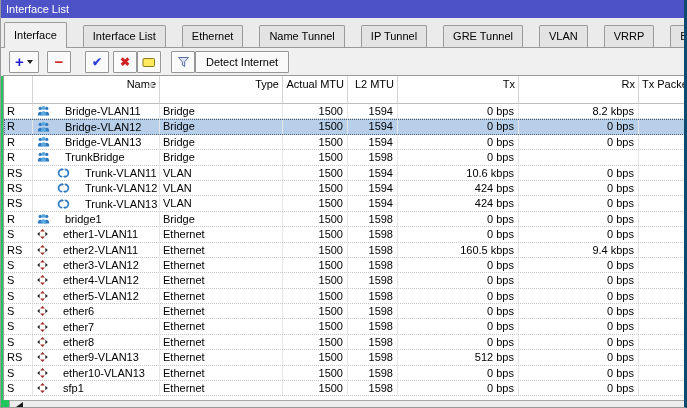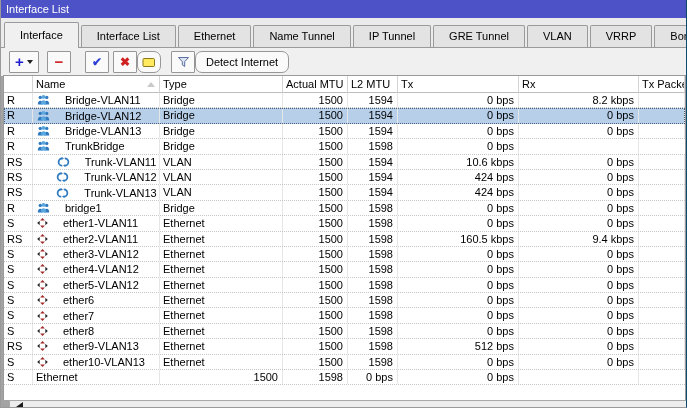--- a/index.html
+++ b/index.html
@@ -4,39 +4,39 @@
 <style>
   html,body { margin:0; padding:0; }
   body {
     width:687px; height:408px;
     font-family:"Liberation Sans", sans-serif;
     font-size:11px; color:#000;
     background:#f0f0f0;
   }
   .window {
     position:relative; width:687px; height:408px;
-    background:#a3a3a3; overflow:hidden;
-    border-left:1px solid #9a9a9a; border-right:1px solid #0c4a6e; border-bottom:1px solid #9a9a9a;
+    background:#22c55e; overflow:hidden;
+    border-left:1px solid #9a9a9a; border-right:3px solid #0c4a6e; border-bottom:1px solid #9a9a9a;
     box-sizing:border-box;
   }
   .titlebar {
     height:18px; line-height:18px;
     background:#4d53c6; color:#fff;
     padding-left:5px;
   }
   .tabbar {
     height:29px; background:#ebebeb;
     display:flex; align-items:flex-end;
     padding-left:3px;
     border-bottom:1px solid #9a9a9a;
     position:relative;
   }
   .tab {
     height:21px; line-height:21px;
-    padding:0 15px; margin-right:2px;
+    padding:0 9px; margin-right:16px;
     background:#e3e3e3;
     border:1px solid #9a9a9a; border-bottom:none;
     border-radius:2px 2px 0 0;
     white-space:nowrap;
   }
   .tab.active {
     height:25px; line-height:25px;
     background:#f0f0f0;
     margin-bottom:-1px; position:relative; z-index:2;
   }
@@ -44,21 +44,21 @@
     height:28px; display:flex; align-items:center;
     padding-left:4px; background:#f0f0f0;
   }
   .tbtn {
     height:22px; box-sizing:border-box;
     border:1px solid #979797; background:#fafafa;
     display:flex; align-items:center; justify-content:center;
     padding:0; font-family:inherit; border-radius:1px;
   }
   .w30{width:30px;} .w24{width:24px;}
-  .ml4{margin-left:4px;} .ml8{margin-left:8px;} .ml10{margin-left:10px;} .ml12{margin-left:0;border-radius:7px;} .ml14{margin-left:14px;}
+  .ml4{margin-left:4px;} .ml8{margin-left:8px;} .ml10{margin-left:10px;} .ml12{margin-left:0;} .ml14{margin-left:14px;}
   .g { font-weight:bold; }
   .g.plus { color:#1f1fd0; font-size:15px; line-height:1; margin-top:-2px; }
   .g.minus { color:#d02020; font-size:15px; line-height:1; margin-top:-2px; }
   .g.check { color:#2b3fd6; font-size:12px; }
   .g.cross { color:#d02020; font-size:12px; }
   .caret {
     width:0; height:0; margin-left:3px;
     border-left:3px solid transparent; border-right:3px solid transparent;
     border-top:4px solid #222;
   }
@@ -66,21 +66,21 @@
 
   .tablewrap {
     position:absolute; top:75px; left:2px; width:683px; bottom:7px;
     background:#fff; border:1px solid #9a9a9a; border-bottom:none;
     box-sizing:border-box; overflow:hidden;
   }
   .gridrow {
     display:grid;
     grid-template-columns:29px 127px 123px 65px 50px 121px 120px 1fr;
   }
-  .thead { height:17px; }
+  .thead { height:28px;text-align:right; }
   .th {
     border-right:1px solid #d4d4d4; border-bottom:1px solid #bdbdbd;
     padding:1px 3px; line-height:14px;
     overflow:hidden; white-space:nowrap; box-sizing:border-box;
     position:relative; background:#fff;
   }
   .sort-asc {
     position:absolute; right:4px; top:6px;
     width:0; height:0;
     border-left:4px solid transparent; border-right:4px solid transparent;
@@ -91,21 +91,21 @@
     border-bottom:1px dotted #c6c6c6;
   }
   .trow.selected { background:#b7cfe9; outline:1px dotted #47607c; outline-offset:-1px; }
   .td {
     padding:0 3px; line-height:14px;
     border-right:1px solid #e6e6e6;
     overflow:hidden; white-space:nowrap; box-sizing:border-box;
   }
   .td.num { text-align:right; padding-right:4px; }
   .td.namec { display:flex; align-items:center; gap:15px; padding-left:4px; }
-  .td.namec.indent { padding-left:24px;justify-content:center; }
+  .td.namec.indent { padding-left:24px; }
   .td.flags { padding-left:3px; }
   .icn { display:inline-flex; flex:0 0 auto; }
 
   .hscroll {
     position:absolute; left:8px; right:0; bottom:0; height:7px;
     background:#ededed; border-top:1px solid #a8a8a8; border-left:1px solid #a8a8a8;
     box-sizing:border-box;
   }
   .hs-btn {
     position:absolute; left:6px; top:1px;
@@ -541,20 +541,31 @@
           </div>
           <div class="td ">Ethernet</div>
           <div class="td num">1500</div>
           <div class="td num">1598</div>
           <div class="td num">0 bps</div>
           <div class="td num">0 bps</div>
           <div class="td num"></div>
         </div>
         <div class="gridrow trow">
           <div class="td flags">S</div>
+          <div class="td namec">
+            <span class="icn">
+              <svg width="11" height="10" viewBox="0 0 11 10">
+                <path d="M5.5 0 L7.9 2.4 L3.1 2.4 Z" fill="#a02828"></path>
+                <path d="M5.5 10 L3.1 7.6 L7.9 7.6 Z" fill="#a02828"></path>
+                <path d="M0.2 5 L2.7 2.7 L2.7 7.3 Z" fill="#262626"></path>
+                <path d="M10.8 5 L8.3 2.7 L8.3 7.3 Z" fill="#262626"></path>
+              </svg>
+            </span>
+            <span>sfp1</span>
+          </div>
           <div class="td ">Ethernet</div>
           <div class="td num">1500</div>
           <div class="td num">1598</div>
           <div class="td num">0 bps</div>
           <div class="td num">0 bps</div>
           <div class="td num"></div>
         </div>
       </div>
   </div>
 

